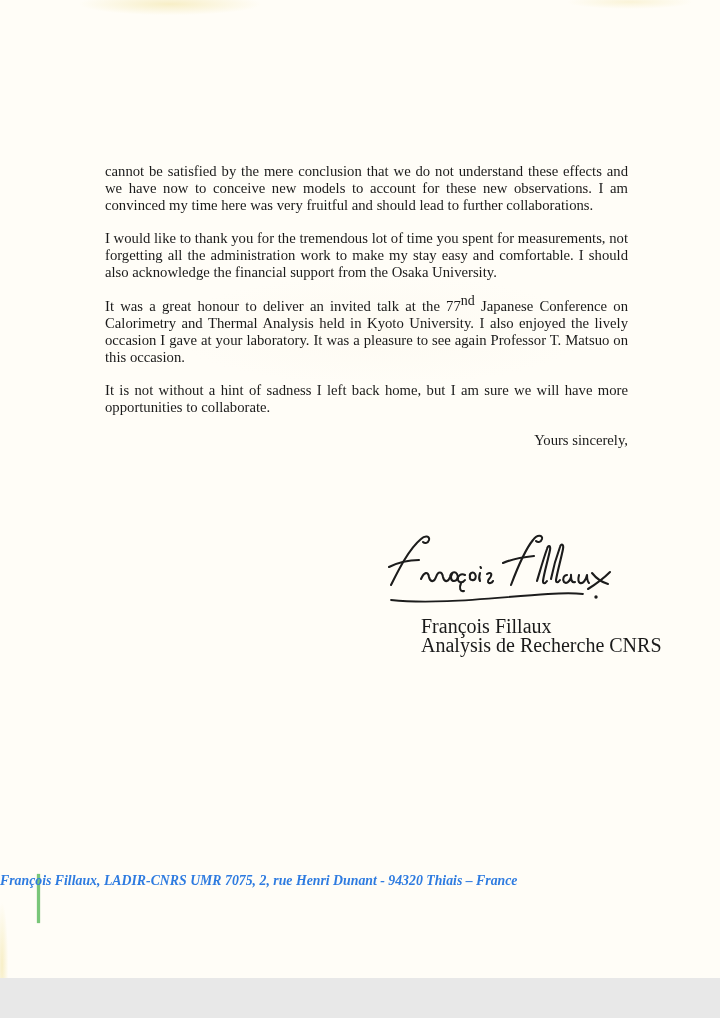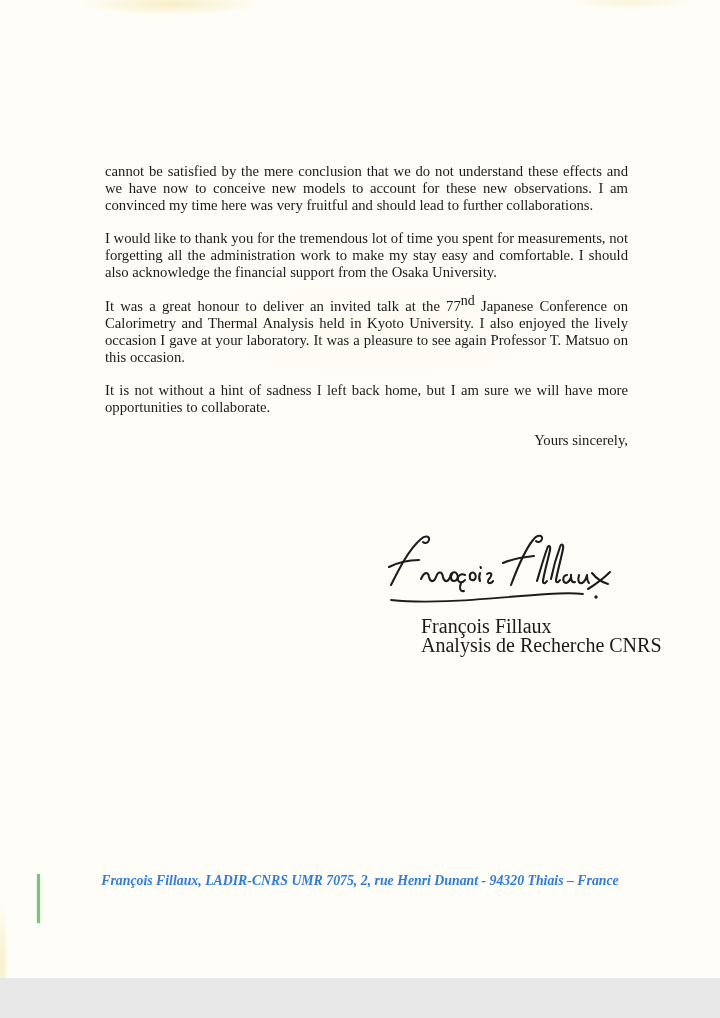--- a/index.html
+++ b/index.html
@@ -61,21 +61,20 @@
     left: 421px;
     top: 617px;
     font-size: 20px;
     line-height: 18.6px;
   }
   .footer {
     position: absolute;
     left: 0;
     top: 872px;
     width: 720px;
-    text-align: center;
     font-style: italic;
     font-weight: bold;
     font-size: 13.8px;
     line-height: 18.6px;
     color: #2e7be0;
   }
   .green-mark {
     position: absolute;
     left: 37px;
     top: 874px;

